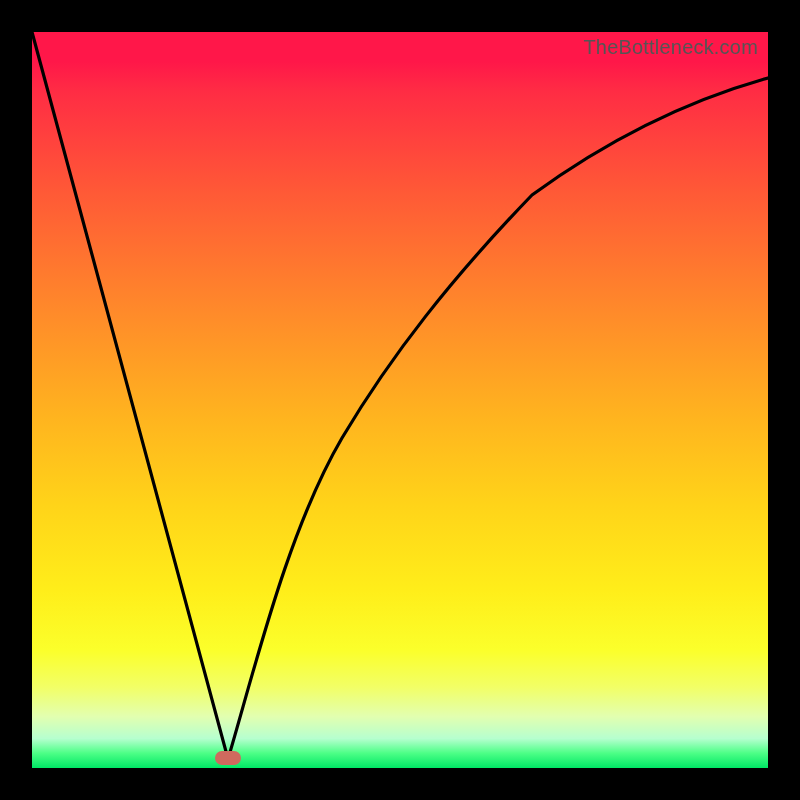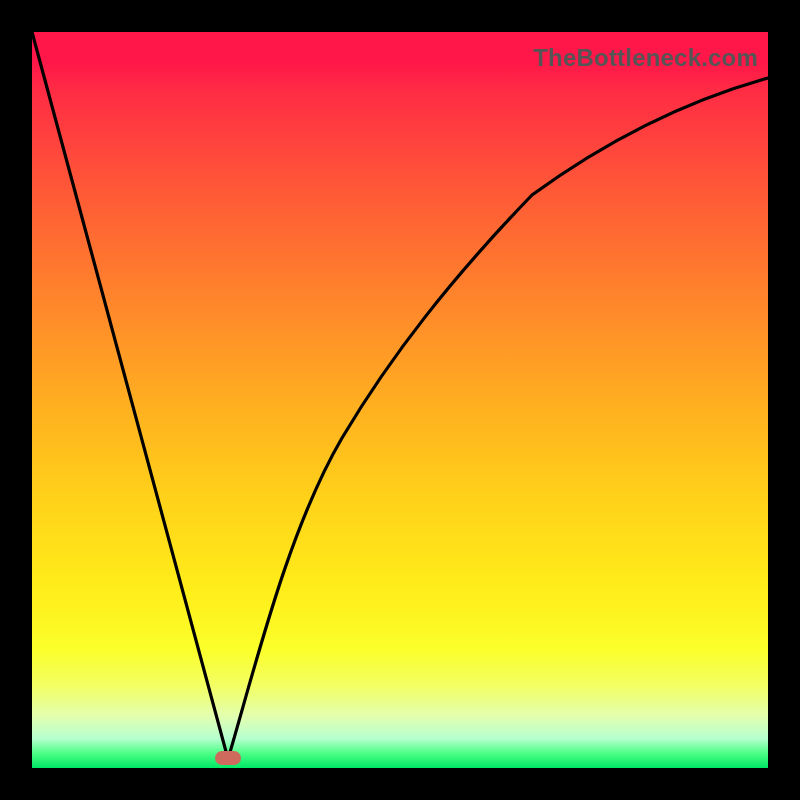--- a/index.html
+++ b/index.html
@@ -38,25 +38,24 @@
       #b6ffcf 96%,
       #4cff86 98%,
       #00e765 100%
     );
   }
   .watermark {
     position: absolute;
     top: 4px;
     right: 10px;
     color: #555;
-    font-size: 24px;
-    font-weight: 700;
+    font-size: 20px;
+    font-weight: 400;
     letter-spacing: 0.2px;
     user-select: none;
-    margin-top: 8px;
   }
   .marker {
     position: absolute;
     width: 26px;
     height: 14px;
     border-radius: 7px;
     background: #cf6a5e;
   }
   svg.curve {
     position: absolute;

